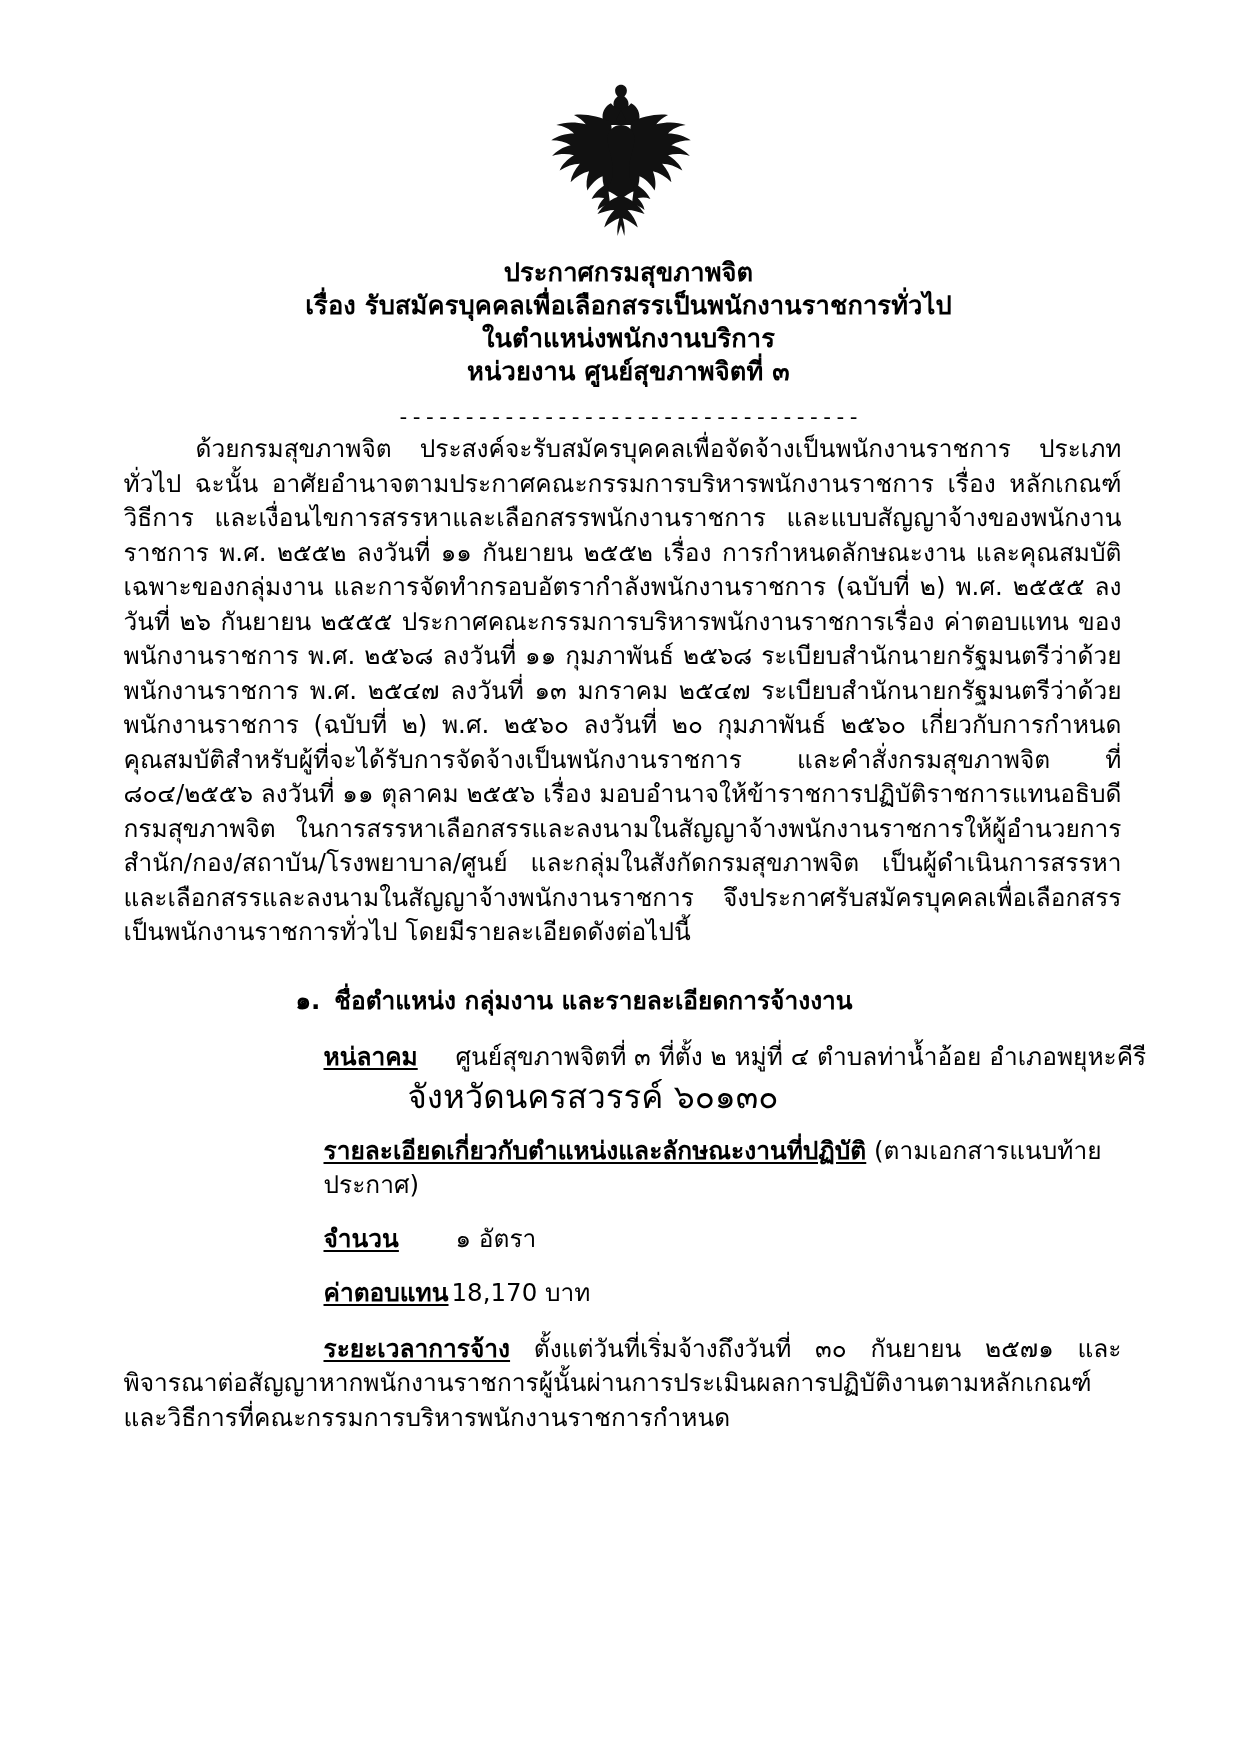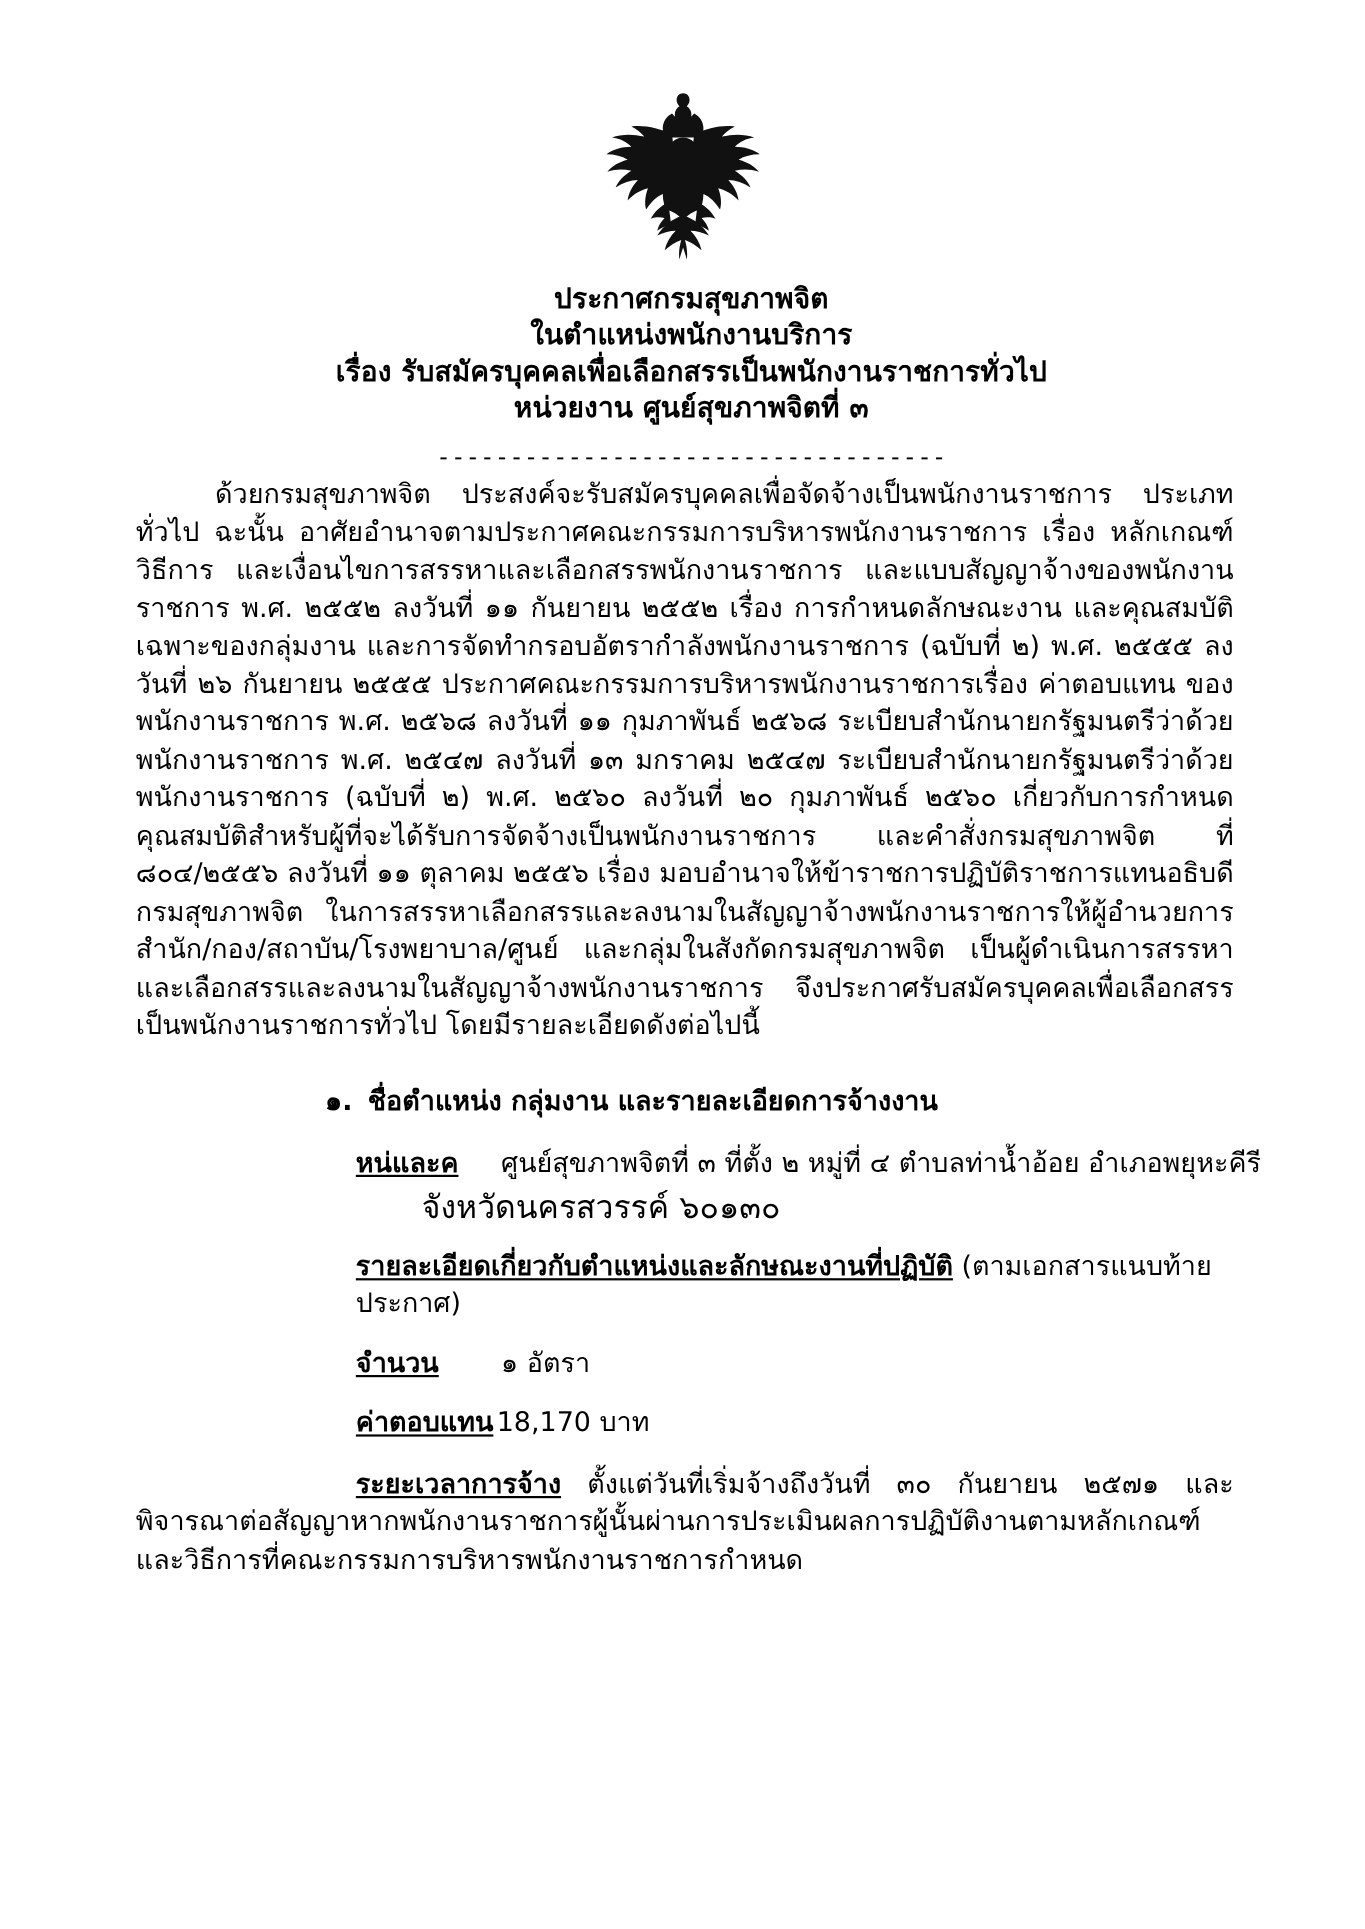--- a/index.html
+++ b/index.html
@@ -118,23 +118,23 @@
     width: 128px;
     flex: 0 0 128px;
   }
   .drow .val {
     white-space: nowrap;
   }
   .drow .val-pad {
     padding-left: 4px;
   }
   .sub-line {
-    font-size: 29px;
-    line-height: 34px;
-    margin-left: 60px;
+    font-size: 33px;
+    line-height: 34px;
+    margin-left: 84px;
     margin-top: -14px;
     margin-bottom: 20px;
   }
   .drow-inline {
     display: block;
     font-size: 24.5px;
     line-height: 34px;
     margin-bottom: 20px;
   }
   .drow-inline .lbl {
@@ -187,41 +187,41 @@
         <path d="M100 140 c-12 4 -22 12 -28 22 c7 -3 14 -5 20 -5 c-6 6 -10 13 -12 21 c6 -5 12 -9 18 -11 c-2 7 -3 14 -2 21 c2 -7 2 -7 4 -13 c2 6 2 6 4 13 c1 -7 0 -14 -2 -21 c6 2 12 6 18 11 c-2 -8 -6 -15 -12 -21 c6 0 13 2 20 5 c-6 -10 -16 -18 -28 -22z"></path>
 
         <path d="M84 126 c-8 4 -15 10 -19 18 c5 -2 10 -2 15 -1 c-4 4 -7 9 -8 14 c5 -4 10 -6 15 -7z"></path>
         <path d="M116 126 c8 4 15 10 19 18 c-5 -2 -10 -2 -15 -1 c4 4 7 9 8 14 c-5 -4 -10 -6 -15 -7z"></path>
       </g>
     </svg>
   </div>
 
   <div class="header">
     <div class="hline">ประกาศกรมสุขภาพจิต</div>
+    <div class="hline">เรื่อง  รับสมัครบุคคลเพื่อเลือกสรรเป็นพนักงานราชการทั่วไป</div>
     <div class="hline">ในตำแหน่งพนักงานบริการ</div>
-    <div class="hline">เรื่อง  รับสมัครบุคคลเพื่อเลือกสรรเป็นพนักงานราชการทั่วไป</div>
     <div class="hline">หน่วยงาน ศูนย์สุขภาพจิตที่ ๓</div>
     <div class="sep">-----------------------------------</div>
   </div>
 
   <div class="body">
 
     <p class="para intro-para">ด้วยกรมสุขภาพจิต ประสงค์จะรับสมัครบุคคลเพื่อจัดจ้างเป็นพนักงานราชการ ประเภททั่วไป ฉะนั้น อาศัยอำนาจตามประกาศคณะกรรมการบริหารพนักงานราชการ เรื่อง หลักเกณฑ์ วิธีการ และเงื่อนไขการสรรหาและเลือกสรรพนักงานราชการ และแบบสัญญาจ้างของพนักงานราชการ พ.ศ. ๒๕๕๒ ลงวันที่ ๑๑ กันยายน ๒๕๕๒ เรื่อง การกำหนดลักษณะงาน และคุณสมบัติเฉพาะของกลุ่มงาน และการจัดทำกรอบอัตรากำลังพนักงานราชการ (ฉบับที่ ๒) พ.ศ. ๒๕๕๕ ลงวันที่ ๒๖ กันยายน ๒๕๕๕ ประกาศคณะกรรมการบริหารพนักงานราชการเรื่อง ค่าตอบแทน ของพนักงานราชการ  พ.ศ. ๒๕๖๘ ลงวันที่ ๑๑ กุมภาพันธ์ ๒๕๖๘ ระเบียบสำนักนายกรัฐมนตรีว่าด้วยพนักงานราชการ พ.ศ. ๒๕๔๗ ลงวันที่ ๑๓ มกราคม ๒๕๔๗ ระเบียบสำนักนายกรัฐมนตรีว่าด้วยพนักงานราชการ (ฉบับที่ ๒) พ.ศ. ๒๕๖๐ ลงวันที่ ๒๐ กุมภาพันธ์ ๒๕๖๐ เกี่ยวกับการกำหนดคุณสมบัติสำหรับผู้ที่จะได้รับการจัดจ้างเป็นพนักงานราชการ และคำสั่งกรมสุขภาพจิต ที่ ๘๐๔/๒๕๕๖ ลงวันที่ ๑๑ ตุลาคม ๒๕๕๖ เรื่อง มอบอำนาจให้ข้าราชการปฏิบัติราชการแทนอธิบดีกรมสุขภาพจิต ในการสรรหาเลือกสรรและลงนามในสัญญาจ้างพนักงานราชการให้ผู้อำนวยการสำนัก/กอง/สถาบัน/โรงพยาบาล/ศูนย์ และกลุ่มในสังกัดกรมสุขภาพจิต เป็นผู้ดำเนินการสรรหาและเลือกสรรและลงนามในสัญญาจ้างพนักงานราชการ จึงประกาศรับสมัครบุคคลเพื่อเลือกสรรเป็นพนักงานราชการทั่วไป โดยมีรายละเอียดดังต่อไปนี้</p>
 
     <div class="section">
       <div class="sec-head">
         <span class="num">๑.</span>
         <span class="txt">ชื่อตำแหน่ง กลุ่มงาน และรายละเอียดการจ้างงาน</span>
       </div>
 
       <div class="detail-list">
 
 
         <div class="drow">
-          <span class="lbl lbl-w">หน่และค</span>
+          <span class="lbl lbl-w">หน่ลาคม</span>
           <span class="val val-pad">ศูนย์สุขภาพจิตที่ ๓ ที่ตั้ง ๒ หมู่ที่ ๔ ตำบลท่าน้ำอ้อย อำเภอพยุหะคีรี</span>
         </div>
         <div class="sub-line">จังหวัดนครสวรรค์ ๖๐๑๓๐</div>
 
         <div class="drow-inline">
           <span class="lbl">รายละเอียดเกี่ยวกับตำแหน่งและลักษณะงานที่ปฏิบัติ</span><span> (ตามเอกสารแนบท้ายประกาศ)</span>
         </div>
 
         <div class="drow">
           <span class="lbl lbl-w">จำนวน</span>

